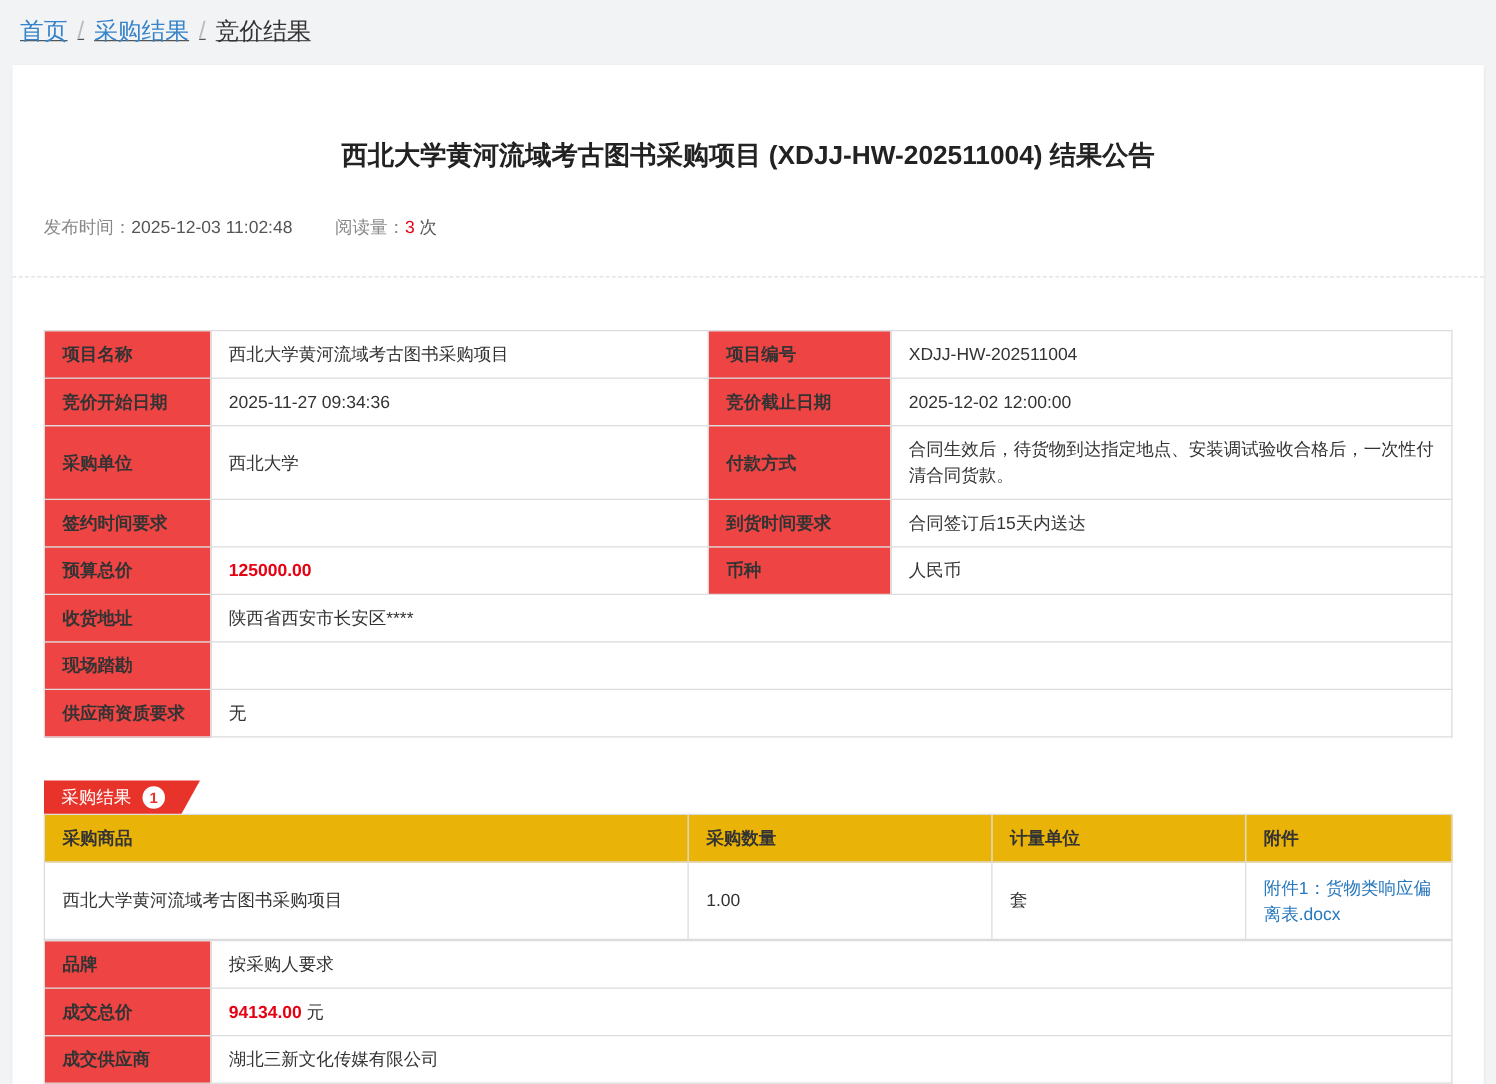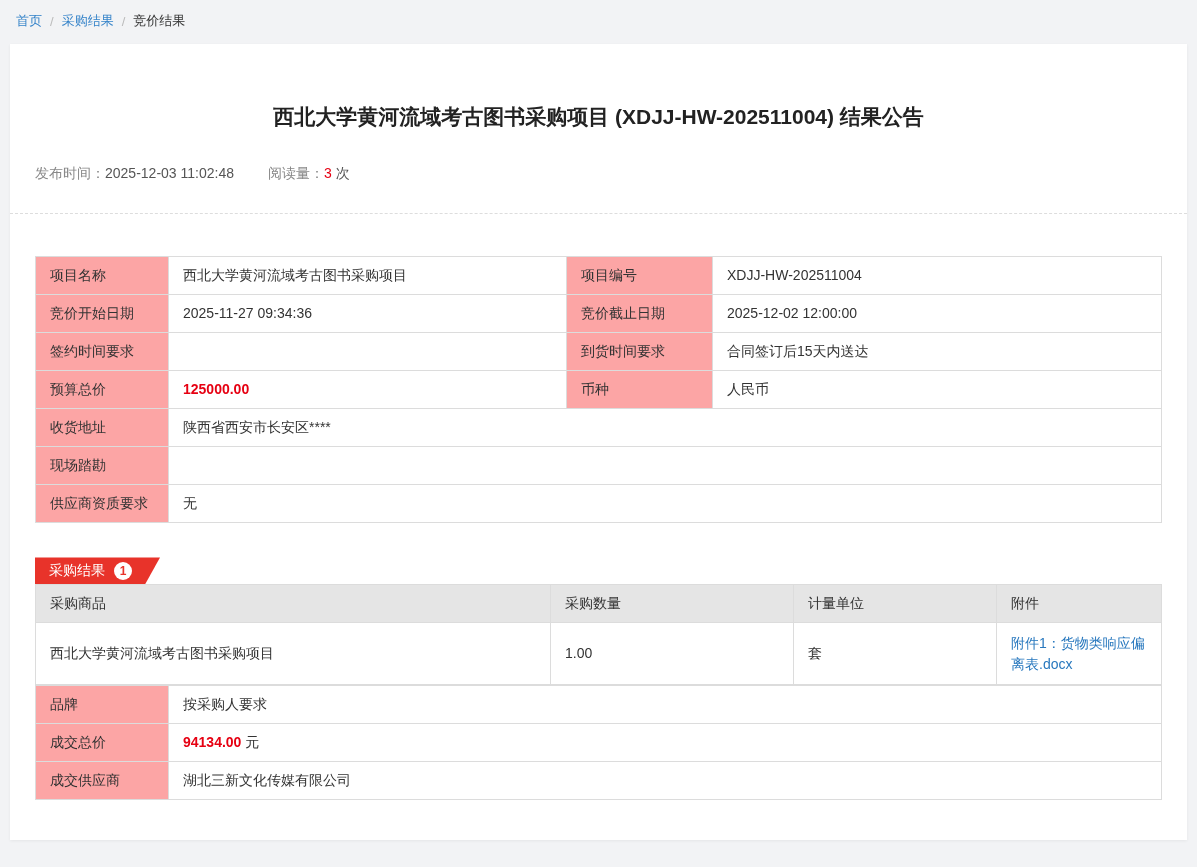--- a/index.html
+++ b/index.html
@@ -6,25 +6,26 @@
   html, body { width: 1197px; }
   body {
     background: #f2f3f5;
     font-family: "Liberation Sans", "DejaVu Sans", sans-serif;
     color: #333;
     font-size: 14px;
   }
   
   .breadcrumb {
     padding: 12px 16px 10px 16px;
-    font-size: 13px;
+    font-size: 19px;
     color: #555;
     display: flex;
     align-items: center;
     gap: 8px;
+    text-decoration: underline;
   }
   .breadcrumb a.crumb-link {
     color: #3583c9;
     text-decoration: none;
     cursor: pointer;
   }
   .breadcrumb .sep { color: #bbb; }
   .breadcrumb .crumb-current { color: #333; }
 
   
@@ -64,22 +65,22 @@
   td, th {
     border: 1px solid #dcdcdc;
     padding: 8px 14px;
     text-align: left;
     vertical-align: middle;
     line-height: 1.5;
     color: #333;
   }
   .info-table { margin-top: 42px; }
   .label-cell {
-    background: #fca5a5;
-    font-weight: normal;
+    background: #ef4444;
+    font-weight: bold;
     color: #333;
     width: 133px;
   }
   .label-cell.second { width: 146px; }
   .info-table td.val1 { width: 398px; }
   .price-red { color: #e60012; font-weight: bold; }
 
   
   .result-badge-row {
     margin-top: 34px;
@@ -106,22 +107,22 @@
     font-size: 12px;
     font-weight: bold;
     display: inline-flex;
     align-items: center;
     justify-content: center;
     line-height: 1;
   }
 
   
   .result-table th {
-    background: #e5e5e5;
-    font-weight: normal;
+    background: #eab308;
+    font-weight: bold;
   }
   .result-table .col-product { width: 515px; }
   .result-table .col-qty { width: 243px; }
   .result-table .col-unit { width: 203px; }
   .result-table td.product-cell { padding-top: 20px; padding-bottom: 20px; }
   a.attachment-link {
     color: #2878be;
     text-decoration: none;
     cursor: pointer;
   }
@@ -160,20 +161,26 @@
         <td class="label-cell second">项目编号</td>
         <td>XDJJ-HW-202511004</td>
       </tr>
       <tr>
         <td class="label-cell">竞价开始日期</td>
         <td class="val1">2025-11-27 09:34:36</td>
         <td class="label-cell second">竞价截止日期</td>
         <td>2025-12-02 12:00:00</td>
       </tr>
       <tr>
+        <td class="label-cell">采购单位</td>
+        <td class="val1">西北大学</td>
+        <td class="label-cell second">付款方式</td>
+        <td>合同生效后，待货物到达指定地点、安装调试验收合格后，一次性付清合同货款。</td>
+      </tr>
+      <tr>
         <td class="label-cell">签约时间要求</td>
         <td class="val1"></td>
         <td class="label-cell second">到货时间要求</td>
         <td>合同签订后15天内送达</td>
       </tr>
       <tr>
         <td class="label-cell">预算总价</td>
         <td class="val1 price-red">125000.00</td>
         <td class="label-cell second">币种</td>
         <td>人民币</td>

